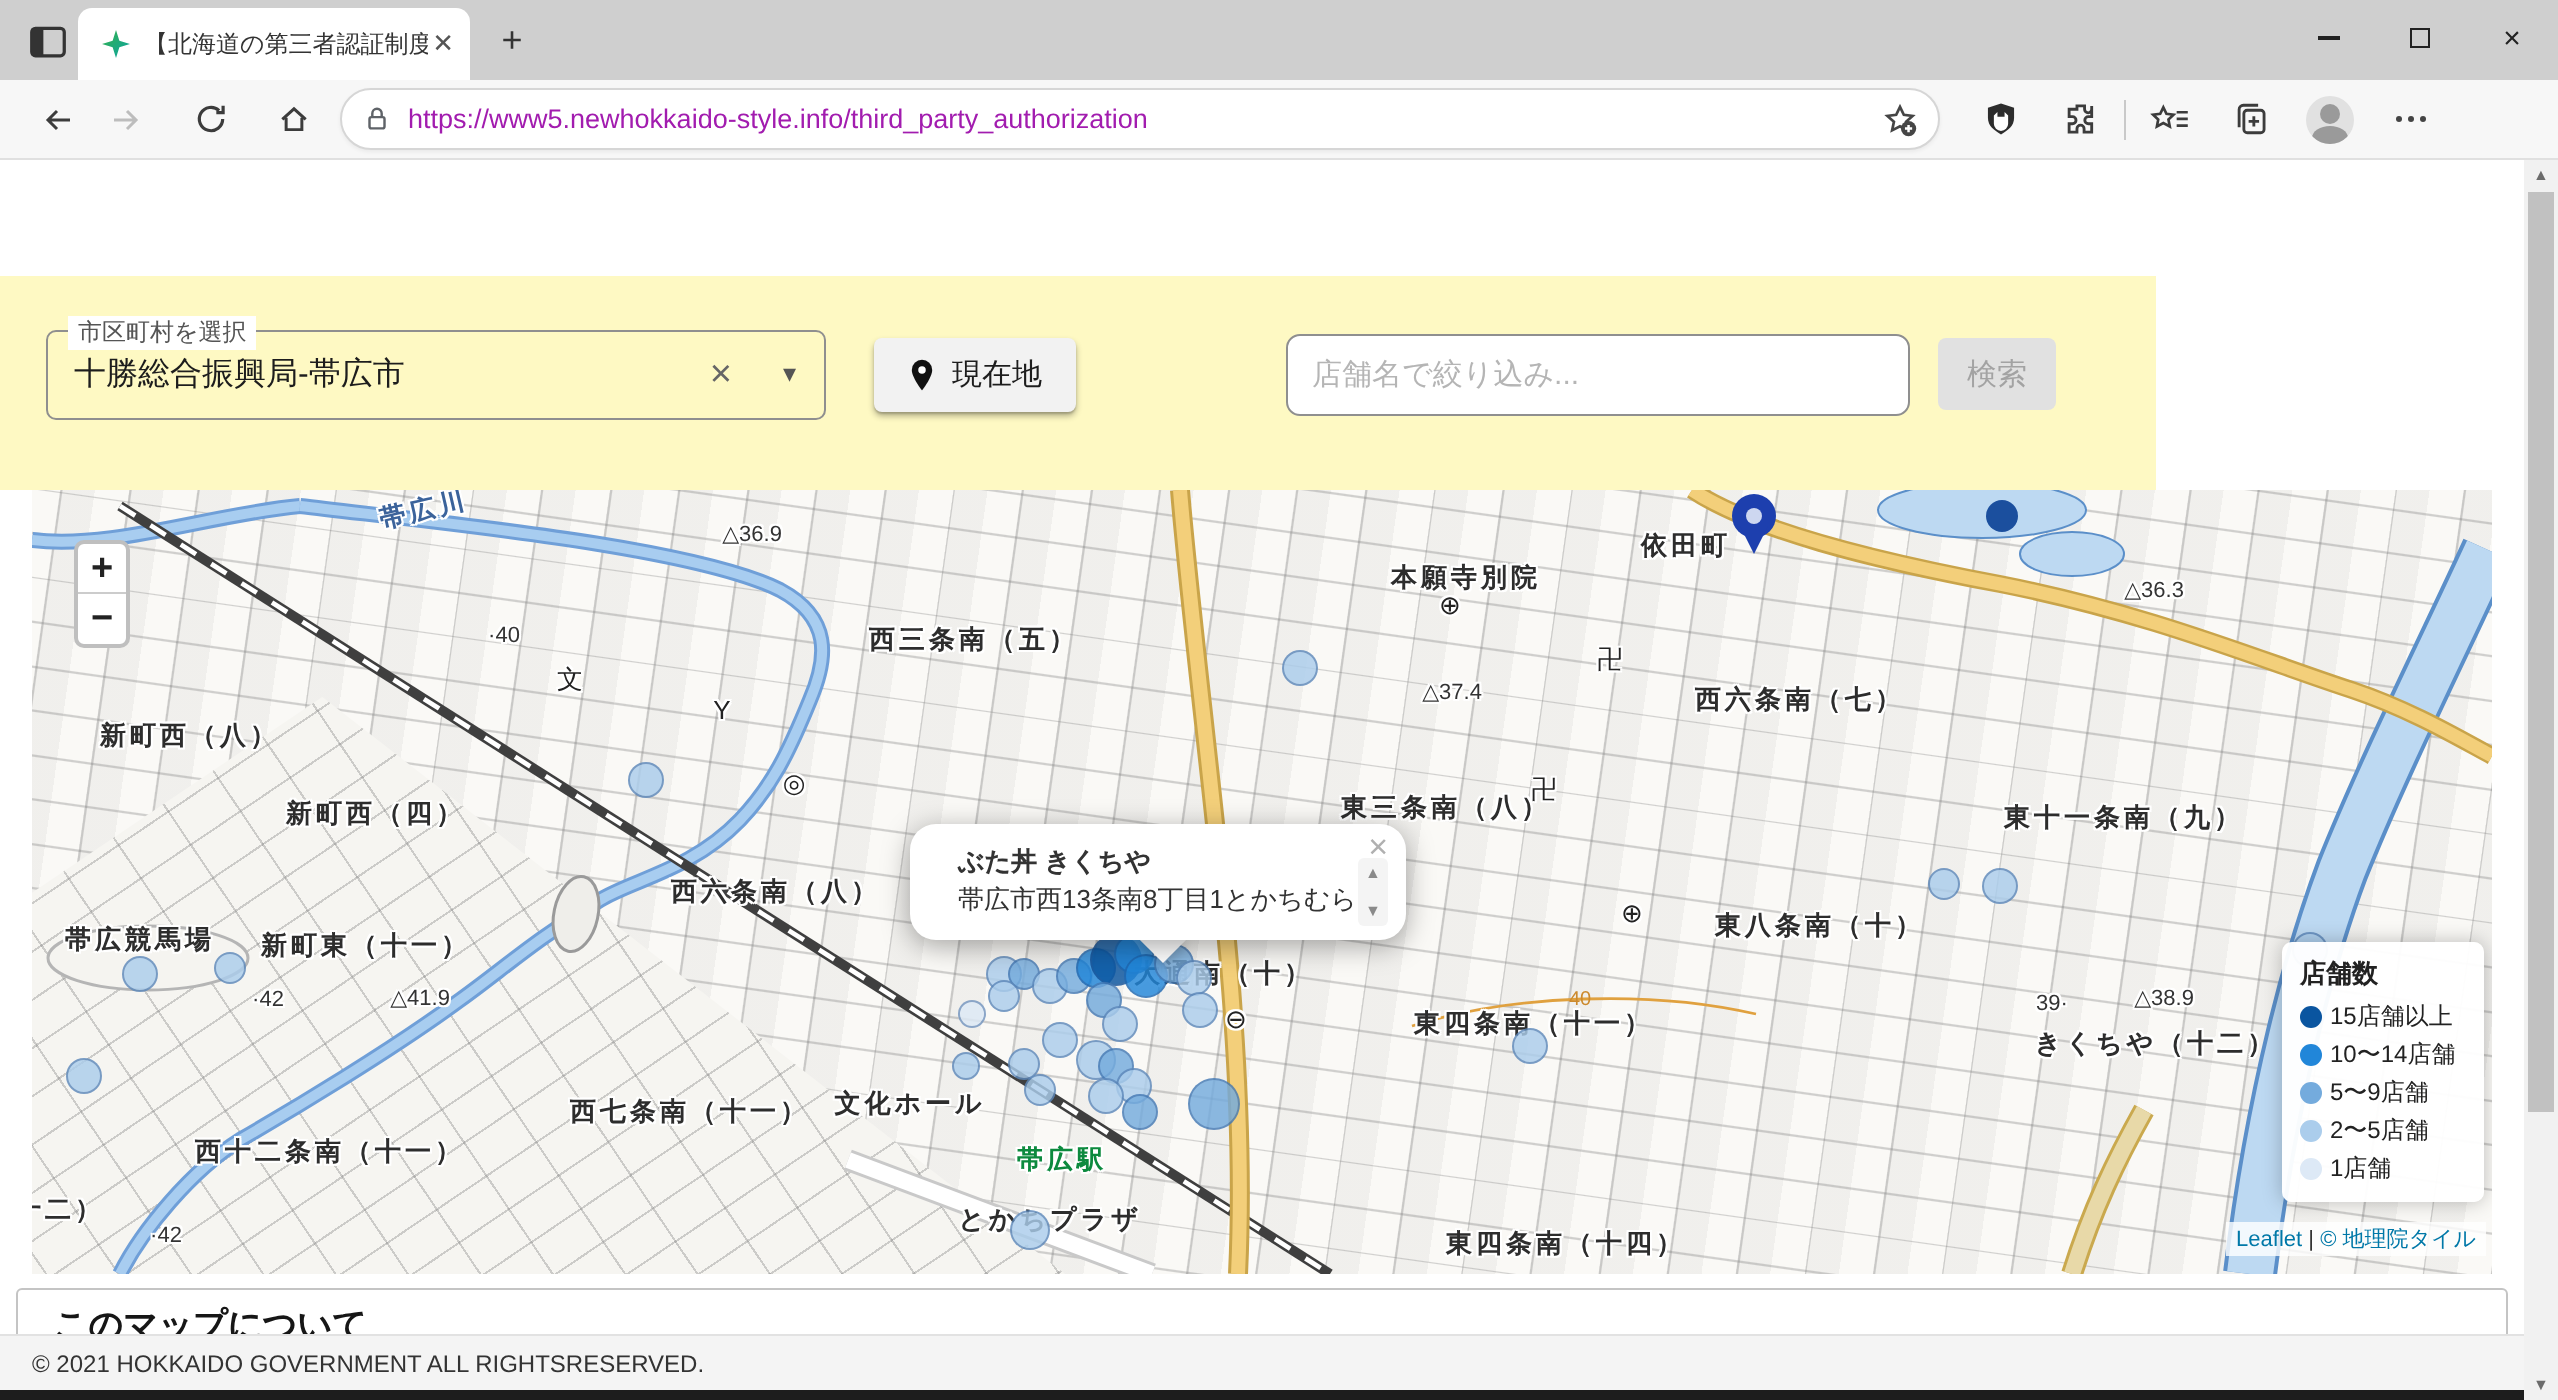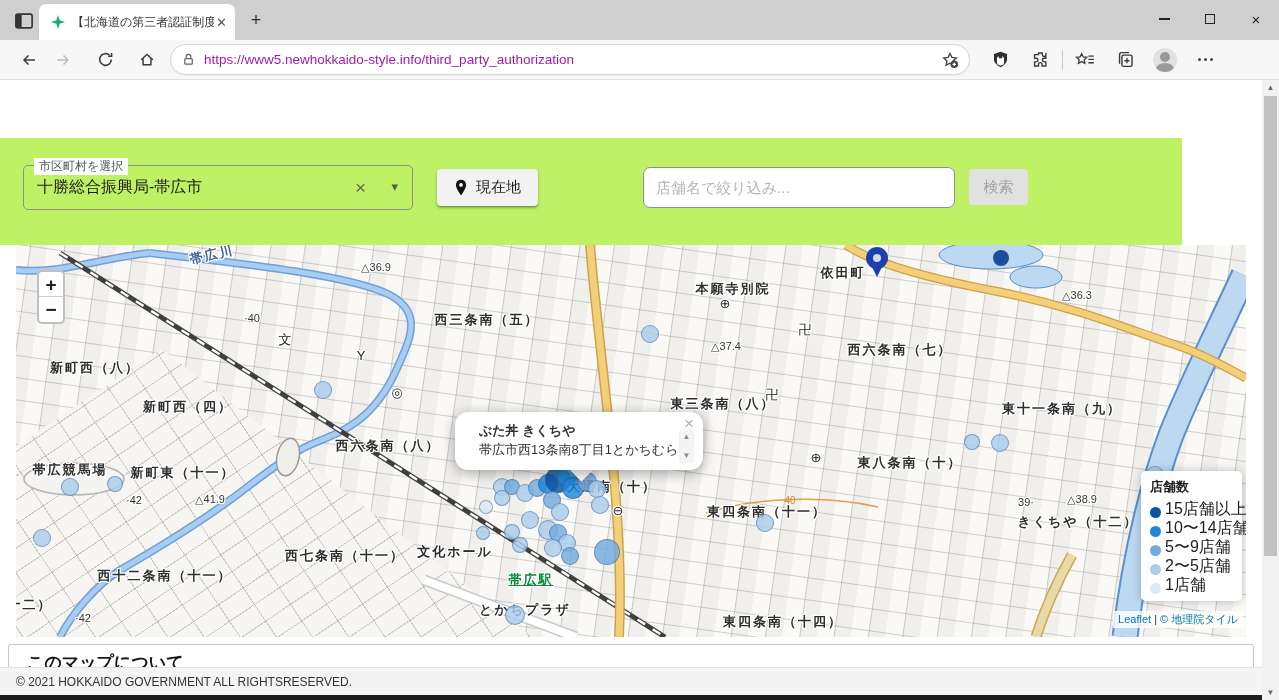--- a/index.html
+++ b/index.html
@@ -35,21 +35,21 @@
   .scrollbar{position:absolute;left:1262px;top:80px;width:17px;height:620px;background:#f1f1f1;}
   .sb-arrow{position:absolute;left:0;width:17px;height:15px;display:flex;align-items:center;justify-content:center;font-size:8px;color:#6b6b6b;}
   .sb-thumb{position:absolute;left:2px;top:16px;width:13px;height:460px;background:#c1c1c1;}
 
   
   .siteheader{position:absolute;left:0;top:80px;width:1262px;height:58px;background:#262626;display:flex;align-items:center;}
   .logo{width:52px;height:46px;background:#fff;border-radius:3px;margin-left:14px;display:flex;flex-direction:column;align-items:center;justify-content:flex-end;padding-bottom:2px;}
   .logocap{font-size:5.5px;color:#555;letter-spacing:0;white-space:nowrap;}
   .sitetitle{color:#fff;font-size:20px;font-weight:bold;margin-left:26px;letter-spacing:1px;}
 
-  .controls{position:absolute;left:0;top:138px;width:1182px;height:107px;background:#bef264;}
+  .controls{position:absolute;left:0;top:138px;width:1078px;height:107px;background:#fef9c3;}
   .mselect{position:absolute;left:23px;top:27px;width:390px;height:45px;border:1px solid #8f8f8f;border-radius:5px;cursor:pointer;}
   .mselect .flabel{position:absolute;left:10px;top:-8px;background:#fff;padding:0 5px;font-size:12px;color:#555;}
   .mselect .val{position:absolute;left:13px;top:11px;font-size:16px;color:#1d1d1d;}
   .mselect .clr{position:absolute;right:46px;top:11px;font-size:19px;color:#666;}
   .mselect .caret{position:absolute;right:14px;top:13px;font-size:13px;color:#555;}
   .locatebtn{position:absolute;left:437px;top:31px;width:101px;height:37px;background:#f2f2f2;border:none;border-radius:4px;box-shadow:0 2px 3px rgba(0,0,0,.3),0 1px 1px rgba(0,0,0,.15);font-size:15px;color:#1d1d1d;display:flex;align-items:center;justify-content:center;gap:8px;cursor:pointer;}
   .searchinput{position:absolute;left:643px;top:29px;width:312px;height:41px;border:1px solid #8f8f8f;border-radius:7px;padding:0 12px;font-size:15px;color:#222;}
   .searchinput::placeholder{color:#b5b5b5;}
   .searchbtn{position:absolute;left:969px;top:31px;width:59px;height:36px;background:#e1e1e1;color:#a3a3a3;border:none;border-radius:4px;font-size:15px;}
 
@@ -64,21 +64,21 @@
   .swclip{position:absolute;inset:0;clip-path:polygon(0 14%,10% 22%,42% 100%,0 100%);}
   .grid2{position:absolute;left:-25%;top:-35%;width:150%;height:190%;transform:rotate(-34deg);
     background:#f6f5f1;
     background-image:
       repeating-linear-gradient(0deg,rgba(125,125,125,.35) 0 1px,transparent 1px 20px),
       repeating-linear-gradient(90deg,rgba(125,125,125,.35) 0 1px,transparent 1px 30px);}
   .mapsvg{position:absolute;left:0;top:0;}
   .lbl{position:absolute;transform:translate(-50%,-50%);font-size:13px;font-weight:bold;color:#2d2d2d;letter-spacing:2px;white-space:nowrap;z-index:3;
     text-shadow:1px 0 0 #fff,-1px 0 0 #fff,0 1px 0 #fff,0 -1px 0 #fff,1px 1px 0 #fff,-1px -1px 0 #fff,1px -1px 0 #fff,-1px 1px 0 #fff;}
   .lbl.elev{font-size:11px;font-weight:normal;letter-spacing:0;color:#333;}
-  .lbl.station{color:#0c8a3e;text-decoration:underline;}
+  .lbl.station{color:#0c8a3e;}
   .lbl.sym{font-size:13px;font-weight:normal;letter-spacing:0;color:#222;}
   .lbl.contour{font-size:10px;font-weight:normal;letter-spacing:0;color:#cc8a2e;text-shadow:none;}
   .lbl.water{color:#3b639b;transform:translate(-50%,-50%) rotate(-13deg);}
   .mk{position:absolute;border-radius:50%;transform:translate(-50%,-50%);opacity:.82;border:1px solid rgba(30,80,145,.55);z-index:4;cursor:pointer;}
   .pin{position:absolute;left:850px;top:2px;width:22px;height:22px;background:#1d3fae;border-radius:50%;z-index:5;}
   .pin:after{content:"";position:absolute;left:4px;top:16px;border-left:7px solid transparent;border-right:7px solid transparent;border-top:14px solid #1d3fae;}
   .pin:before{content:"";position:absolute;left:7px;top:7px;width:8px;height:8px;border-radius:50%;background:#cdd7f0;z-index:1;}
 
   .zoomctl{position:absolute;left:21px;top:25px;width:28px;background:#fff;border:2px solid rgba(0,0,0,.25);border-radius:5px;z-index:10;}
   .zoomctl div{width:24px;height:25px;text-align:center;line-height:25px;font-size:19px;font-weight:bold;color:#222;cursor:pointer;}
@@ -87,21 +87,21 @@
   .popup{position:absolute;left:439px;top:167px;width:248px;height:58px;background:#fff;border-radius:13px;box-shadow:0 3px 14px rgba(0,0,0,.35);z-index:11;}
   .popup .pt{position:absolute;left:24px;top:10px;font-size:13px;font-weight:bold;color:#333;}
   .popup .pa{position:absolute;left:24px;top:29px;font-size:13px;color:#333;white-space:nowrap;}
   .popup .px{position:absolute;right:9px;top:2px;font-size:17px;color:#b0b0b0;cursor:pointer;}
   .ptrack{position:absolute;right:9px;top:17px;width:15px;height:34px;background:#f4f4f4;border-radius:3px;}
   .ptrack span{position:absolute;left:0;width:15px;text-align:center;font-size:8px;color:#8a8a8a;cursor:pointer;}
   .tip{position:absolute;left:557px;top:216px;width:17px;height:17px;background:#fff;transform:rotate(45deg);box-shadow:2px 2px 6px rgba(0,0,0,.18);z-index:10;}
 
   .legend{position:absolute;right:4px;bottom:36px;width:101px;background:rgba(255,255,255,.96);border-radius:5px;box-shadow:0 0 10px rgba(0,0,0,.25);padding:7px 9px;z-index:12;}
   .lg-title{font-size:13px;font-weight:bold;color:#222;margin-bottom:3px;}
-  .lg-row{display:flex;align-items:flex-end;gap:4px;font-size:16px;color:#222;line-height:19px;white-space:nowrap;}
+  .lg-row{display:flex;align-items:center;gap:4px;font-size:12px;color:#222;line-height:19px;white-space:nowrap;}
   .lg-dot{width:11px;height:11px;border-radius:50%;flex:0 0 auto;}
   .attrib{position:absolute;right:3px;bottom:9px;background:rgba(255,255,255,.8);padding:1px 5px;font-size:11px;color:#333;z-index:12;}
   .attrib a{color:#0078A8;text-decoration:none;cursor:pointer;}
 
   .about{position:absolute;left:8px;top:644px;width:1246px;height:52px;border:1px solid #c4c4c4;border-radius:3px;background:#fff;}
   .about h2{margin:6px 0 0 18px;font-size:17px;font-weight:bold;color:#161616;}
   .sitefooter{position:absolute;left:0;top:667px;width:1262px;height:28px;background:#f4f4f4;border-top:1px solid #e2e2e2;display:flex;align-items:center;padding-left:16px;font-size:12px;color:#333;z-index:5;}
   .bottomstrip{position:absolute;left:0;top:695px;width:1262px;height:5px;background:#1d1d1d;z-index:5;}
   svg{display:block;}
 </style>

